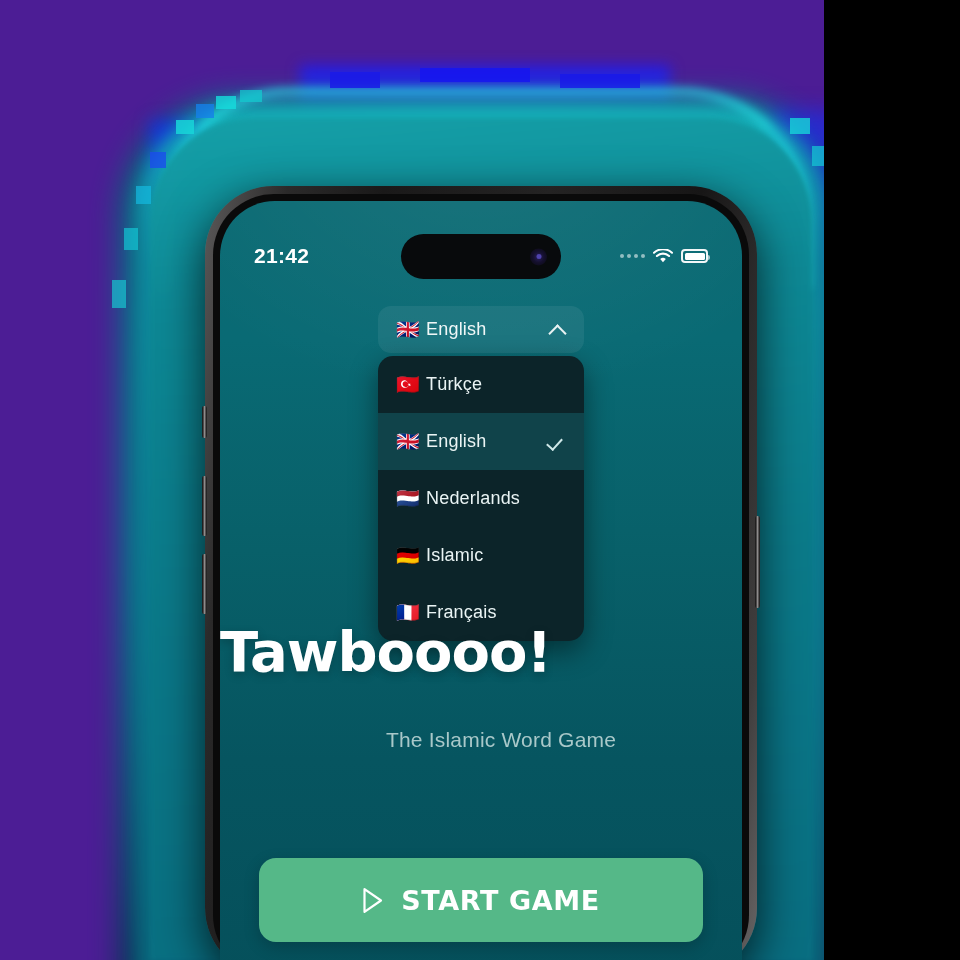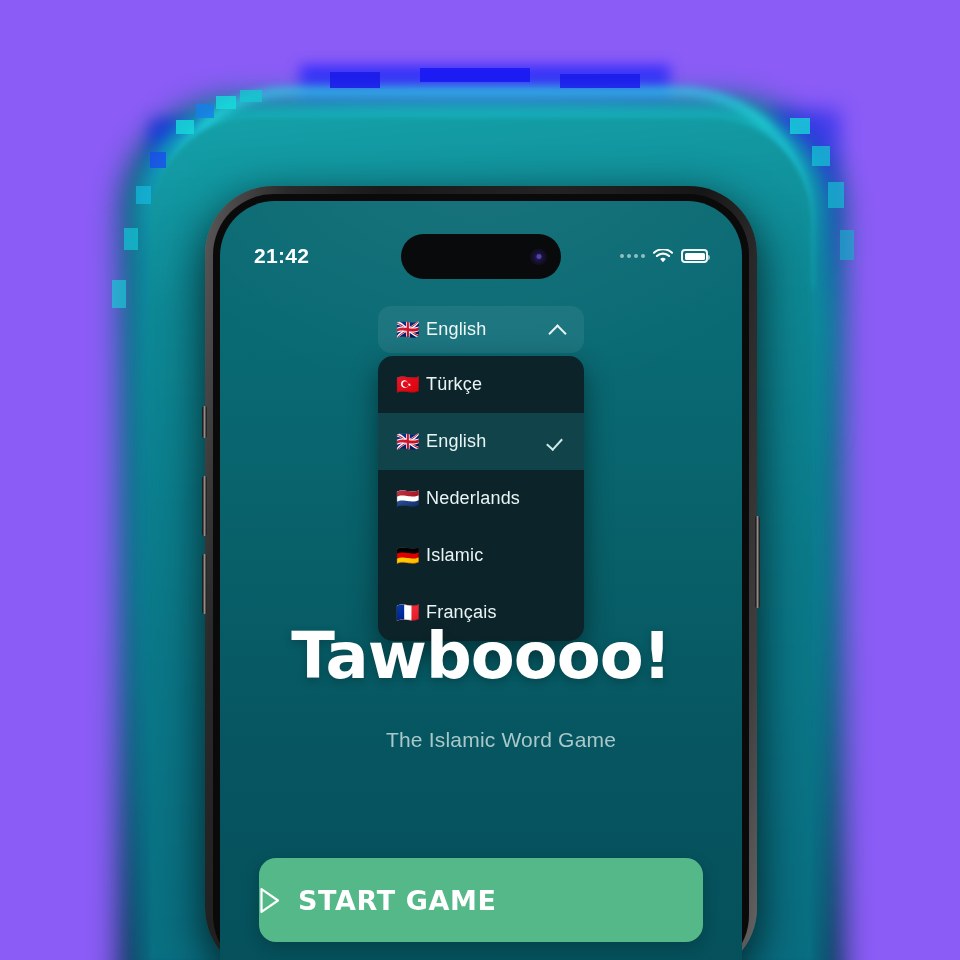--- a/index.html
+++ b/index.html
@@ -7,23 +7,23 @@
   html, body {
     width: 960px;
     height: 960px;
     background: #000;
     overflow: hidden;
     font-family: "Liberation Sans", sans-serif;
   }
 
   #stage {
     position: relative;
-    width: 960px;
+    width: 824px;
     height: 960px;
-    background: #8b5cf6;
+    background: #4c1d95;
     overflow: hidden;
   }
 
   
   .glow-layer { position: absolute; pointer-events: none; }
 
   .glow-a {
     left: 118px; top: 96px;
     width: 726px; height: 900px;
     border-radius: 120px 120px 0 0;
@@ -238,23 +238,23 @@
     width: 7px; height: 13px;
     border-right: 2.2px solid #cfe8e8;
     border-bottom: 2.2px solid #cfe8e8;
     transform: rotate(42deg);
   }
 
   
   .title {
     position: absolute;
     left: 0; top: 418px; width: 100%;
-    text-align: center;
+    text-align: left;
     color: #ffffff;
-    font-size: 64px;
+    font-size: 56px;
     font-weight: 700;
     letter-spacing: -1px;
     font-family: "DejaVu Sans", sans-serif;
     text-shadow: 0 3px 10px rgba(0,0,0,.22);
   }
   .subtitle {
     position: absolute;
     left: 0; top: 527px; width: 100%;
     text-align: center;
     color: #a9c8c9;
@@ -264,21 +264,21 @@
   }
 
   
   .start-btn {
     position: absolute;
     left: 50%; transform: translateX(-50%);
     top: 657px;
     width: 444px; height: 84px;
     background: #55b888;
     border-radius: 17px;
-    display: flex; align-items: center; 
+    display: flex; align-items: center; justify-content: center;
     gap: 17px;
     cursor: pointer;
     box-shadow: 0 5px 16px rgba(0,0,0,.2);
   }
   .play-outline {
     width: 22px; height: 27px; position: relative;
   }
   .play-outline svg { display:block; }
   .start-label {
     color: #ffffff;

